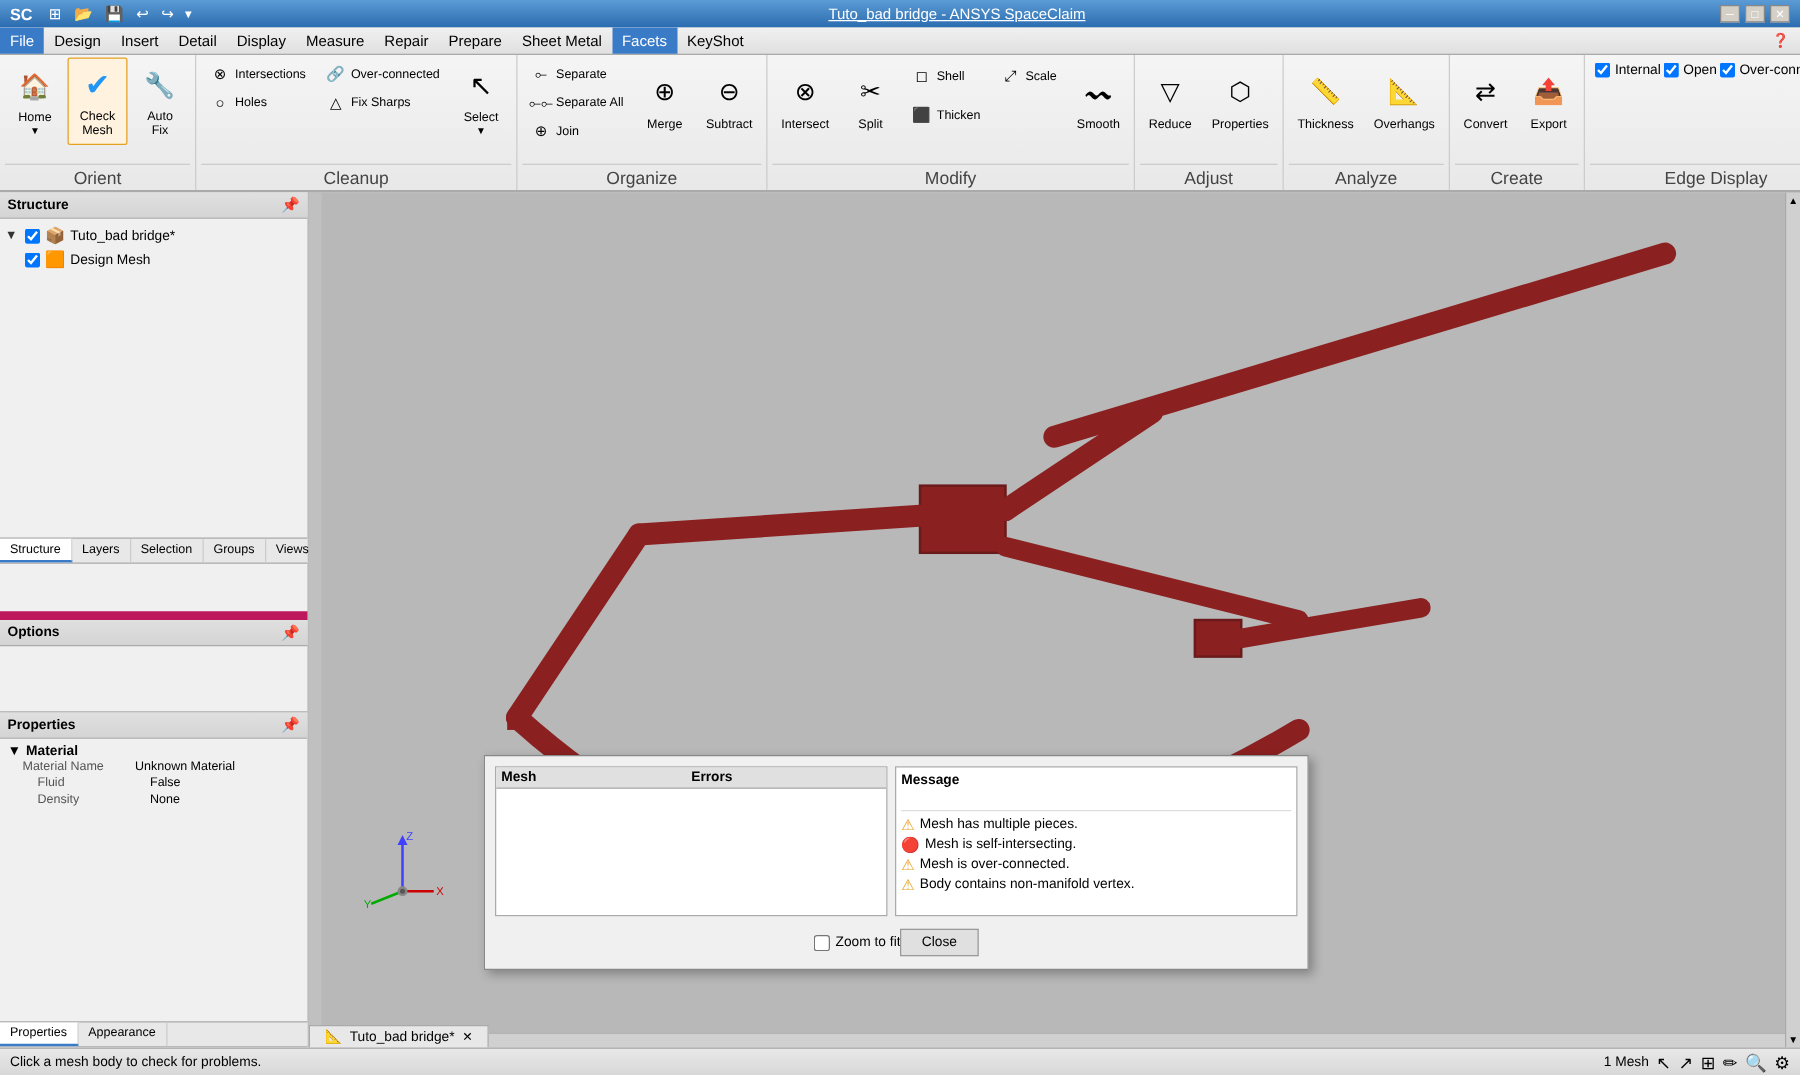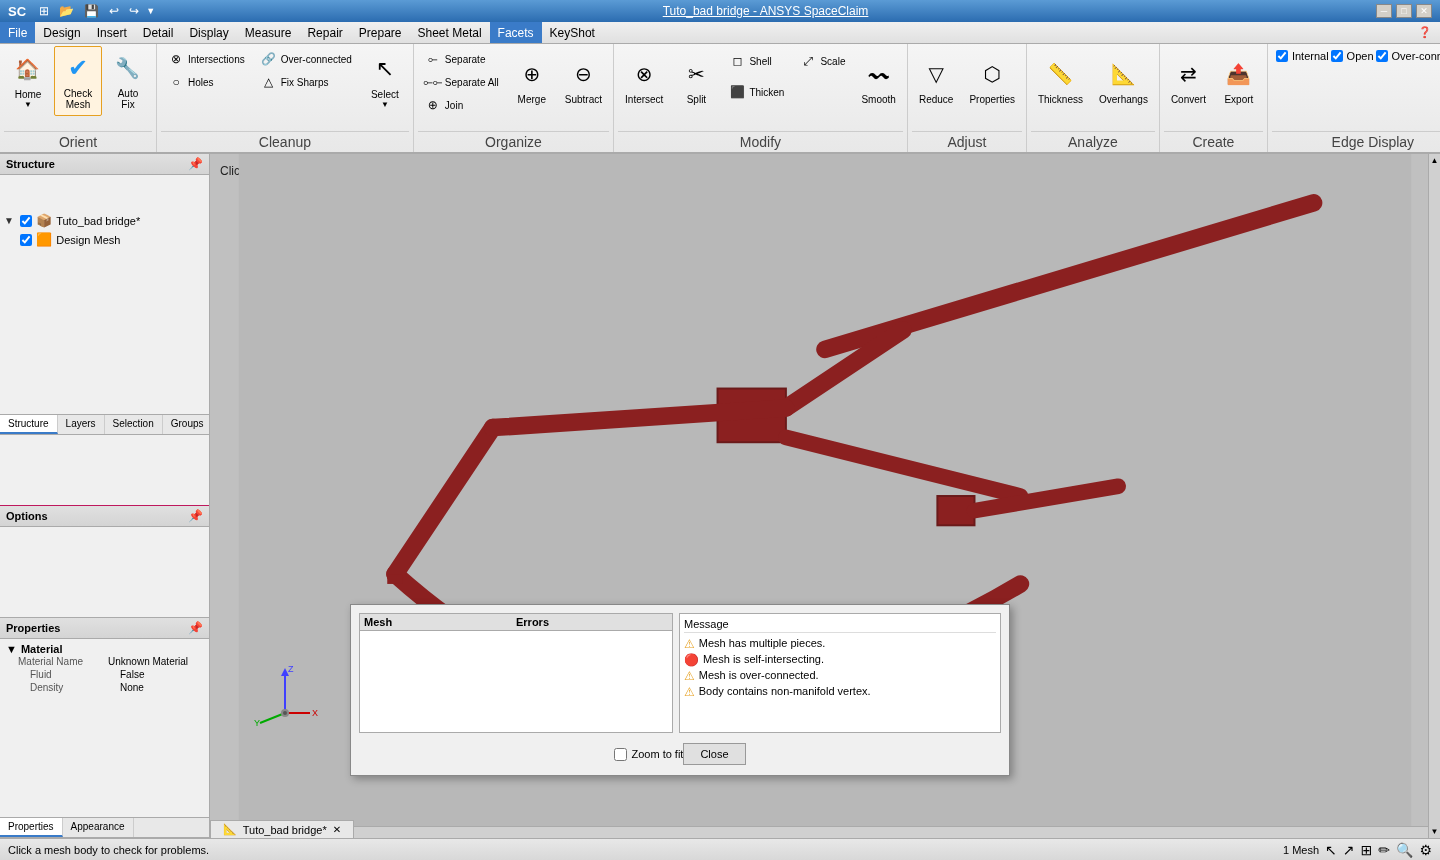--- a/index.html
+++ b/index.html
@@ -73,45 +73,45 @@
     }
 
     
     .main-layout {
       display: flex;
       height: calc(860px - 22px - 22px - 110px - 22px);
     }
 
     
     .left-panel {
-      width: 210px;
+      width: 247px;
       background: #f0f0f0;
       border-right: 1px solid #aaa;
-      display: flex; flex-direction: column; gap: 32px;
+      display: flex; flex-direction: column;
     }
     .panel-header {
       background: linear-gradient(to bottom, #e0e0e0, #d4d4d4);
       padding: 3px 6px; font-size: 11px; font-weight: bold;
       border-bottom: 1px solid #aaa; display: flex; justify-content: space-between;
       align-items: center;
     }
     .panel-pin { font-size: 12px; cursor: pointer; }
     .structure-tree { flex: 1; overflow: auto; padding: 4px; }
     .tree-item { display: flex; align-items: center; gap: 4px; padding: 2px 0; cursor: pointer; }
     .tree-toggle { font-size: 10px; color: #333; width: 12px; }
     .tree-icon { font-size: 13px; }
     .tree-label { font-size: 11px; }
     .tree-child { margin-left: 16px; }
     .tab-bar {
       display: flex; border-top: 1px solid #aaa; border-bottom: 1px solid #aaa;
       background: #e8e8e8;
     }
     .tab-item { padding: 3px 8px; font-size: 10px; cursor: pointer; border-right: 1px solid #ccc; }
     .tab-item.active { background: #fff; border-bottom: 2px solid #3a7bc8; }
-    .options-panel { min-height: 80px; border-top: 1px solid #be185d; margin-top: 38px; }
+    .options-panel { min-height: 80px; border-top: 7px solid #be185d; margin-top: 38px; }
     .properties-panel {
       border-top: 1px solid #aaa; flex: 1; overflow: auto;
     }
     .props-section { padding: 4px 6px; }
     .props-header { font-weight: bold; font-size: 11px; display: flex; align-items: center; gap: 4px; }
     .props-row { display: flex; padding: 1px 0 1px 12px; font-size: 10px; }
     .props-key { width: 90px; color: #555; }
     .props-val { color: #000; }
     .props-sub { padding-left: 24px; }
 
@@ -162,21 +162,21 @@
       display: flex; background: #e0e0e0; border-bottom: 1px solid #aaa;
       padding: 2px 4px;
     }
     .dialog-table-col { flex: 1; font-weight: bold; }
     .dialog-table-col-errors { width: 60px; }
     .dialog-table-row { display: flex; padding: 2px 4px; }
     .dialog-message-area {
       flex: 1; border: 1px solid #aaa; background: white; padding: 4px;
       font-size: 11px; min-height: 120px;
     }
-    .dialog-message-header { font-weight: normal; margin-bottom: 4px; border-bottom: 1px solid #ddd; padding-bottom: 2px; }
+    .dialog-message-header { font-weight: bold; margin-bottom: 4px; border-bottom: 1px solid #ddd; padding-bottom: 18px; }
     .msg-row { display: flex; align-items: flex-start; gap: 4px; margin: 2px 0; font-size: 11px; }
     .msg-icon { font-size: 12px; }
     .warn-icon { color: #e6a020; }
     .error-icon { color: #cc0000; }
     .dialog-footer {
       display: flex; align-items: center; justify-content: center;
       padding: 4px 0 2px;
     }
     .zoom-label { display: flex; align-items: center; gap: 4px; font-size: 11px; }
     .close-btn {

